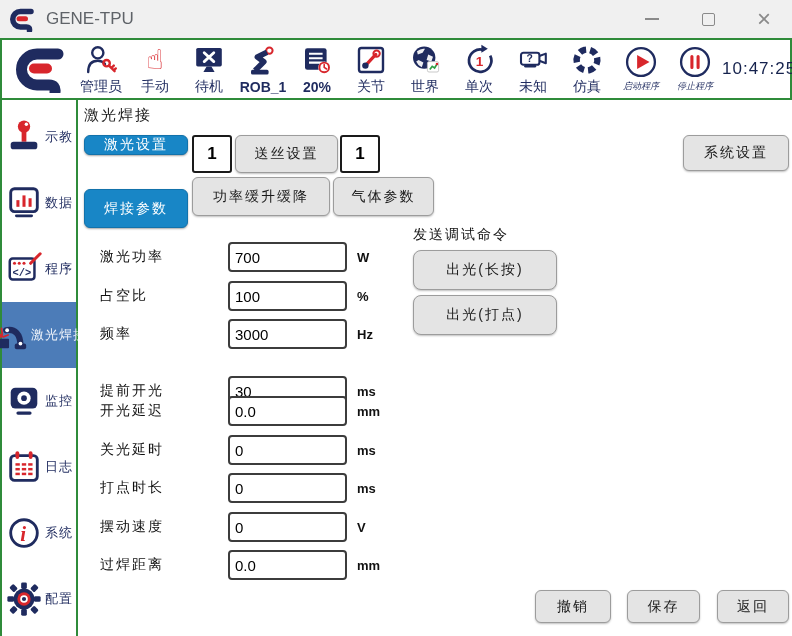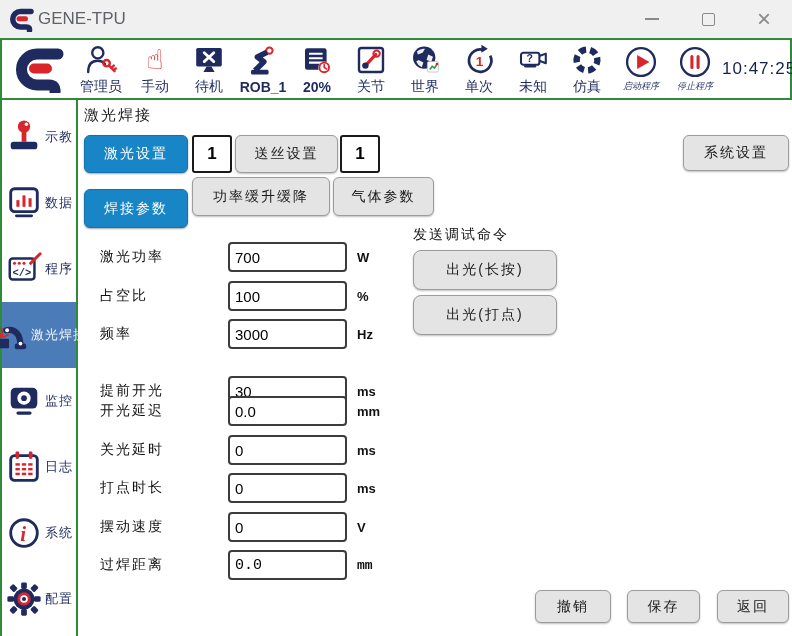--- a/index.html
+++ b/index.html
@@ -7,21 +7,21 @@
   html,body{width:792px;height:636px;overflow:hidden;background:#fff;
     font-family:"Liberation Sans","DejaVu Sans",sans-serif;}
   
   .fn{fill:var(--navy)} .fr{fill:var(--red)} .fw{fill:#fff}
   .sn{stroke:var(--navy);fill:none} .sr{stroke:var(--red);fill:none} .swh{stroke:#fff;fill:none}
   .sg{stroke:#2f9e44;fill:none}
 
   
   .titlebar{height:38px;background:#f0f0f0;display:flex;align-items:center;padding-left:10px;}
   .title-logo{width:28px;height:26px;display:flex;align-items:center;}
-  .title-text{font-size:17px;color:#5f6368;}
+  .title-text{margin-left:8px;font-size:17px;color:#5f6368;}
   .win-controls{margin-left:auto;display:flex;height:38px;}
   .win-btn{width:56px;height:38px;display:flex;align-items:center;justify-content:center;color:#8a8a8a;cursor:pointer;}
   .glyph-min{width:14px;height:0;border-top:2px solid #8a8a8a;}
   .glyph-max{width:13px;height:13px;border:1.5px solid #8a8a8a;border-radius:2px;}
   .glyph-close{font-size:24px;line-height:1;color:#8a8a8a;}
 
   
   .toolbar{height:62px;border:2px solid var(--green);background:#fff;display:flex;align-items:center;}
   .toolbar-logo{width:52px;height:48px;margin:0 6px 0 14px;flex:none;}
   .tool-item{width:54px;flex:none;display:flex;flex-direction:column;align-items:center;justify-content:center;gap:1px;cursor:pointer;}
@@ -347,21 +347,21 @@
           <circle class="fn" cx="20" cy="20" r="2.2"></circle>
         </svg>
       </span>
       <span class="side-label">配置</span>
     </div>
   </div>
 
   <div class="main">
     <div class="page-title">激光焊接</div>
 
-    <div class="btn btn-blue" style="position:absolute;left:6px;top:35px;width:104px;height:38px;">激光设置</div>
+    <div class="btn btn-blue" style="position:absolute;left:6px;top:35px;width:104px;height:20px;">激光设置</div>
     <input class="chan-input" style="left: 114px; top: 35px;" value="1">
     <div class="btn btn-gray" style="position:absolute;left:157px;top:35px;width:103px;height:38px;">送丝设置</div>
     <input class="chan-input" style="left: 262px; top: 35px;" value="1">
     <div class="btn btn-gray" style="position:absolute;left:605px;top:35px;width:106px;height:36px;">系统设置</div>
 
     <div class="btn btn-blue" style="position:absolute;left:6px;top:89px;width:104px;height:39px;">焊接参数</div>
     <div class="btn btn-gray" style="position:absolute;left:114px;top:77px;width:138px;height:39px;">功率缓升缓降</div>
     <div class="btn btn-gray" style="position:absolute;left:255px;top:77px;width:101px;height:39px;">气体参数</div>
 
     <div class="frow" style="top:142px;">
@@ -397,21 +397,21 @@
     <div class="frow" style="top:373px;">
       <span class="flabel">打点时长</span>
       <input class="finput" value="0" style="">
       <span class="funit">ms</span>
     </div>
     <div class="frow" style="top:412px;">
       <span class="flabel">摆动速度</span>
       <input class="finput" value="0" style="">
       <span class="funit">V</span>
     </div>
-    <div class="frow" style="top:450px;font-family:Liberation Mono, monospace;">
+    <div class="frow" style="top:450px;">
       <span class="flabel">过焊距离</span>
       <input class="finput" value="0.0" style="">
       <span class="funit">mm</span>
     </div>
 
     <div class="debug-title">发送调试命令</div>
     <div class="btn btn-gray" style="position:absolute;left:335px;top:150px;width:144px;height:40px;border-radius:8px;">出光(长按)</div>
     <div class="btn btn-gray" style="position:absolute;left:335px;top:195px;width:144px;height:40px;border-radius:8px;">出光(打点)</div>
 
     <div class="btn btn-gray" style="position:absolute;left:457px;top:490px;width:76px;height:33px;">撤销</div>

